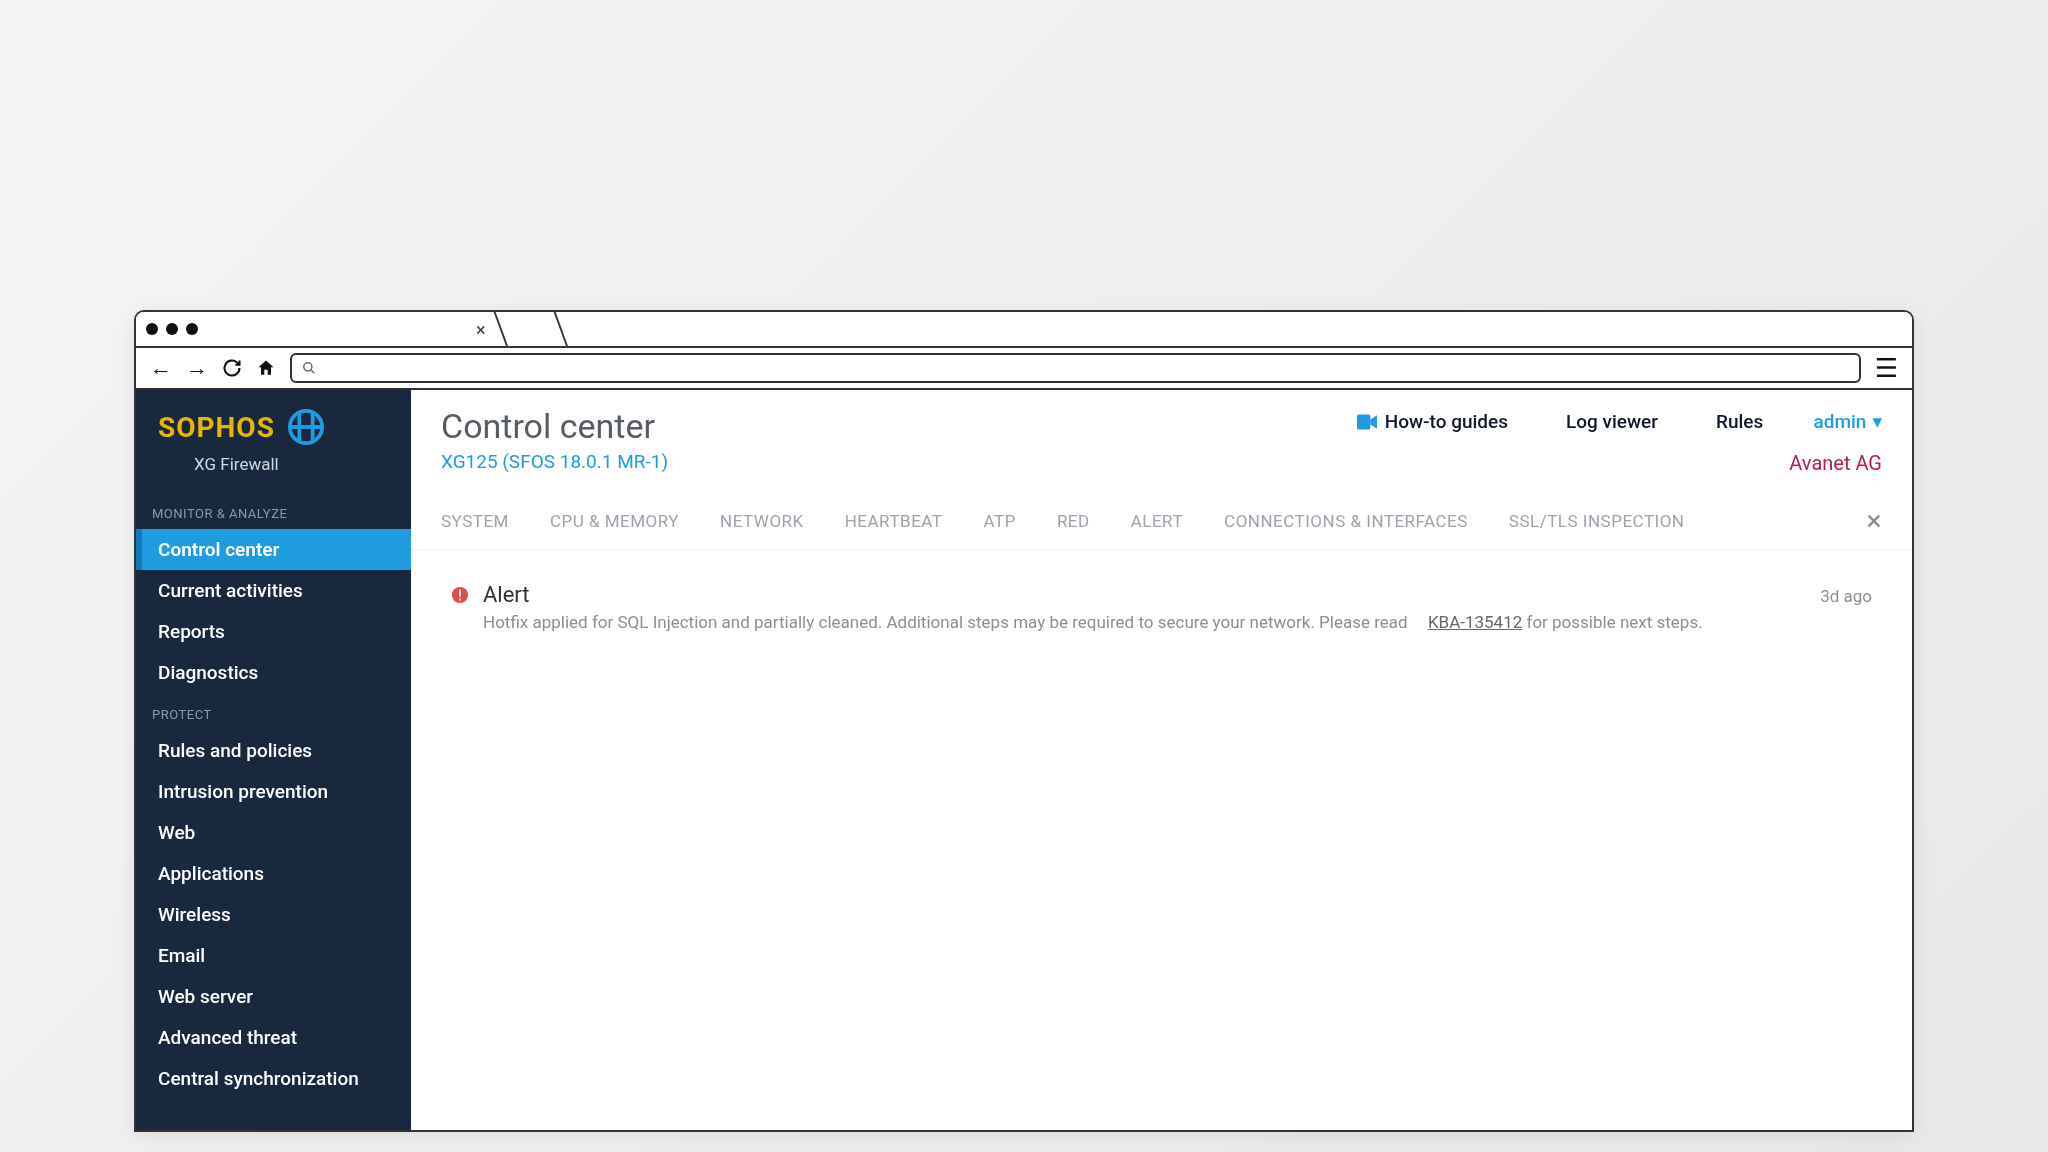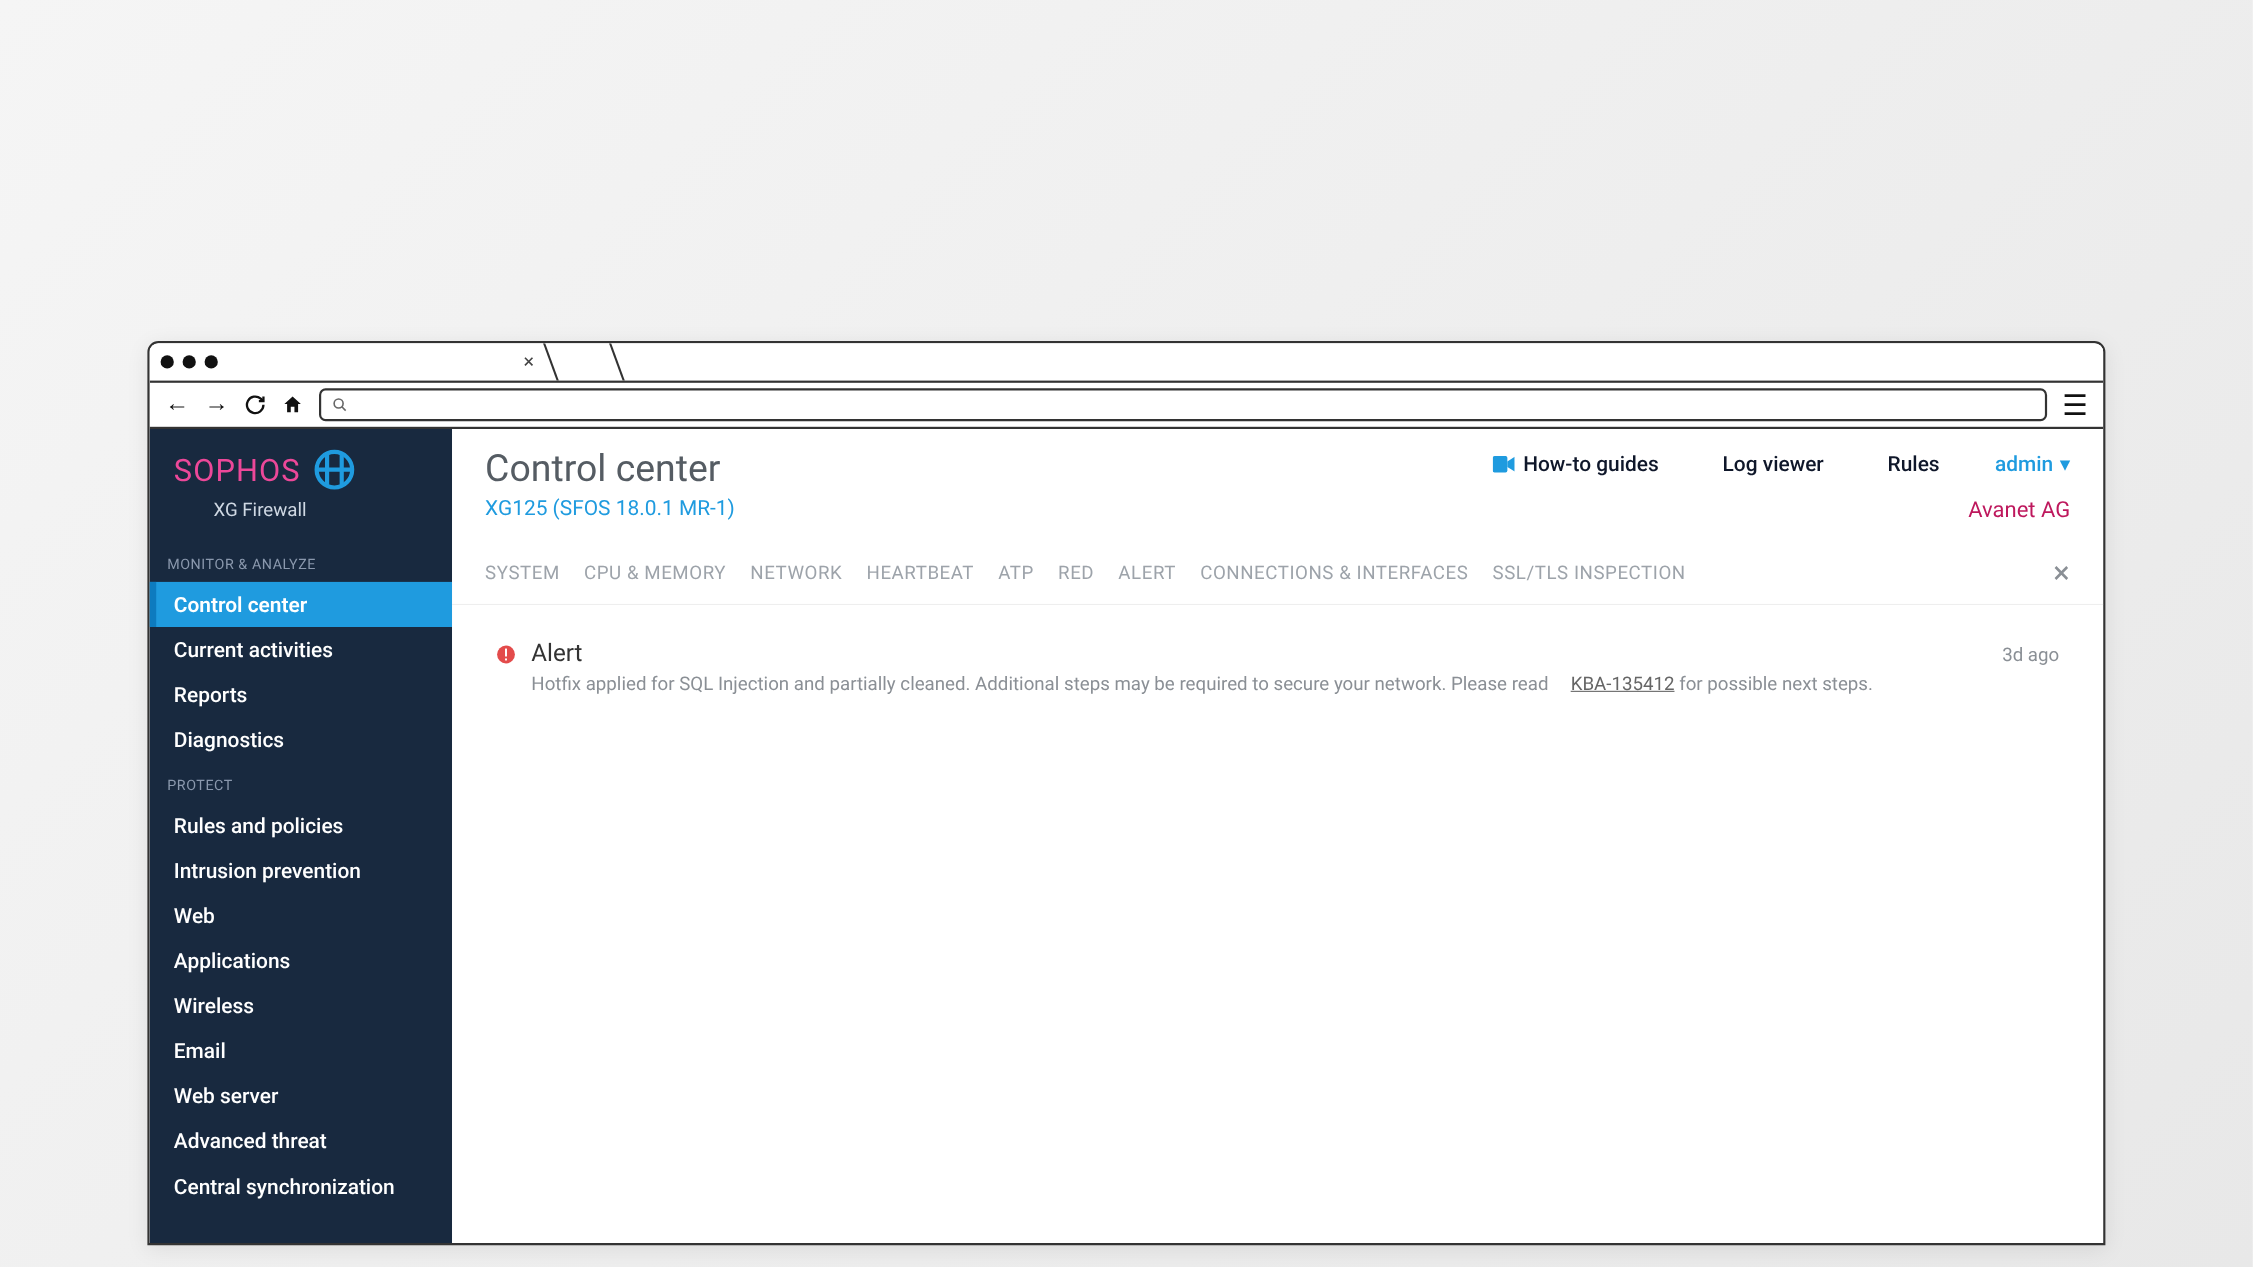--- a/index.html
+++ b/index.html
@@ -72,21 +72,21 @@
     
     .app { display:flex; min-height: 740px; }
 
     .sidebar {
       width: 275px;
       background: #18293f;
       color: #fff;
       padding-top: 14px;
     }
     .brand { display:flex; align-items:center; gap:12px; padding: 4px 20px 4px 22px; }
-    .brand-word { font-weight:400; font-size:28px; letter-spacing:1px; color:#ec4899; }
+    .brand-word { font-weight:700; font-size:28px; letter-spacing:1px; color:#eab308; }
     .brand-icon svg { display:block; }
     .brand-sub { font-size:17px; color:#cfd8e3; padding: 4px 22px 18px; margin-left: 36px; }
 
     .nav-section-label {
       font-size:13px; color:#8a98ad; letter-spacing:0.5px;
       padding: 14px 16px 8px;
     }
     .nav-item {
       padding: 9px 22px;
       font-size:19px;
@@ -113,21 +113,21 @@
     .page-head-right { display:flex; gap:26px; align-items:flex-start; padding-top:4px;}
     .hdr-item { color:#0f172a; font-size:19px; font-weight:500; display:flex; align-items:center; gap:8px; cursor:pointer;padding-left:32px;}
     .user-block { text-align:right; }
     .user-name { color:#1f9bdf; font-size:19px; font-weight:500; display:flex; align-items:center; gap:6px; justify-content:flex-end;}
     .user-org { color:#be185d; font-size:20px; margin-top:18px;}
 
     .tab-strip {
       display:flex; align-items:center;
       padding: 24px 30px 14px;
       border-bottom: 1px solid #eee;
-      gap: 22px;
+      gap: 41px;
       font-size:17px;
       color:#9da3aa;
       letter-spacing:0.5px;
     }
     .tab-strip .t { cursor:pointer; }
     .tab-close-panel { margin-left:auto; font-size:28px; color:#8a8f95; cursor:pointer; line-height:1;}
 
     .alert-row {
       display:flex; align-items:flex-start;
       padding: 32px 40px;

